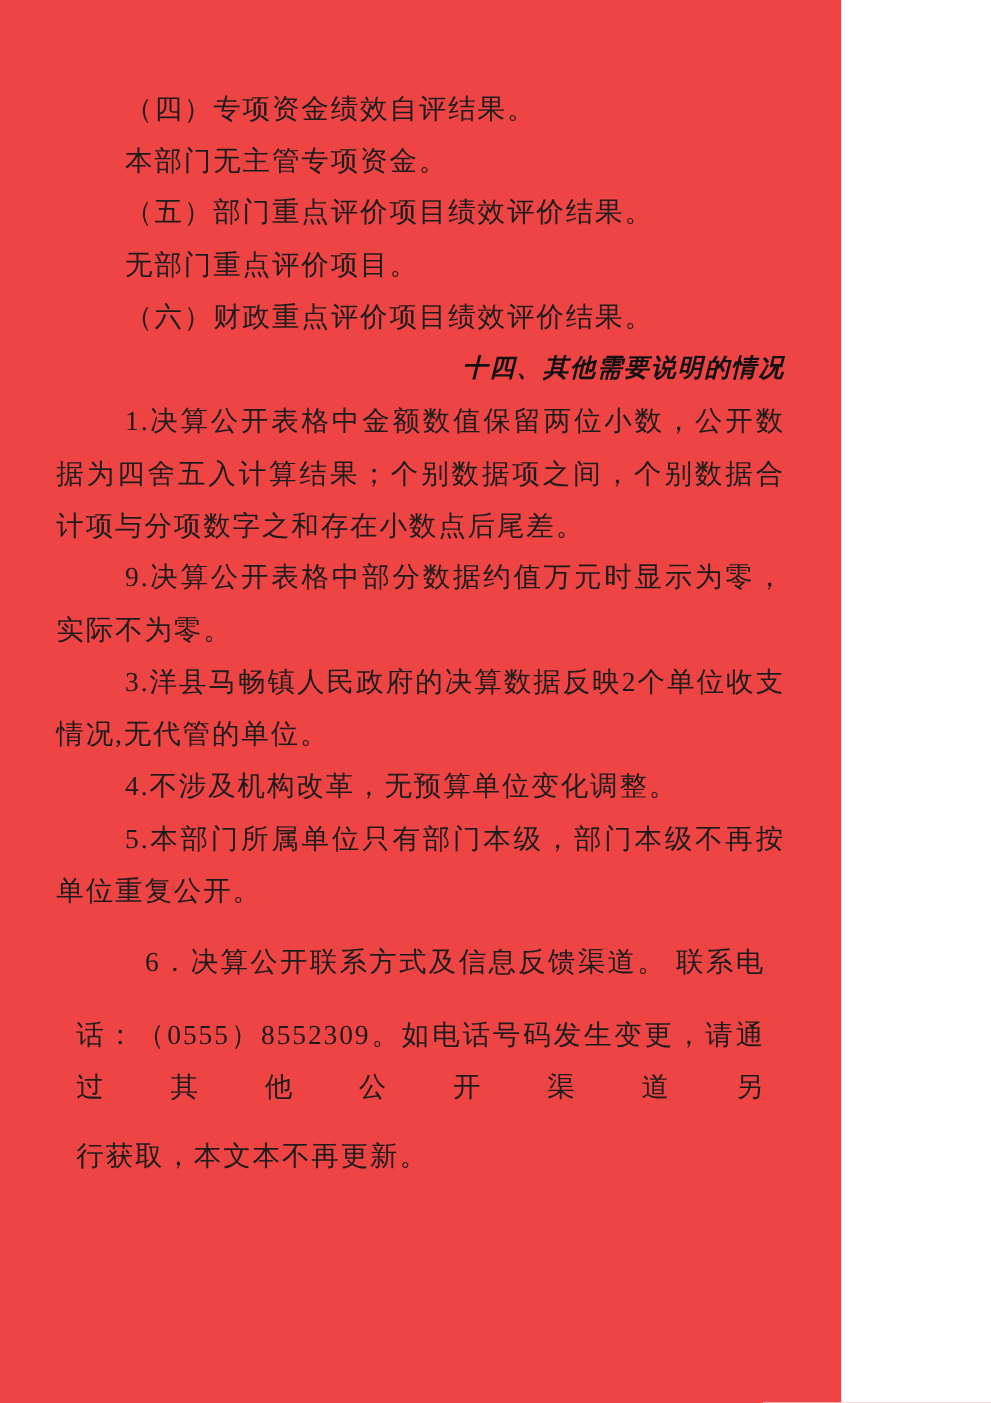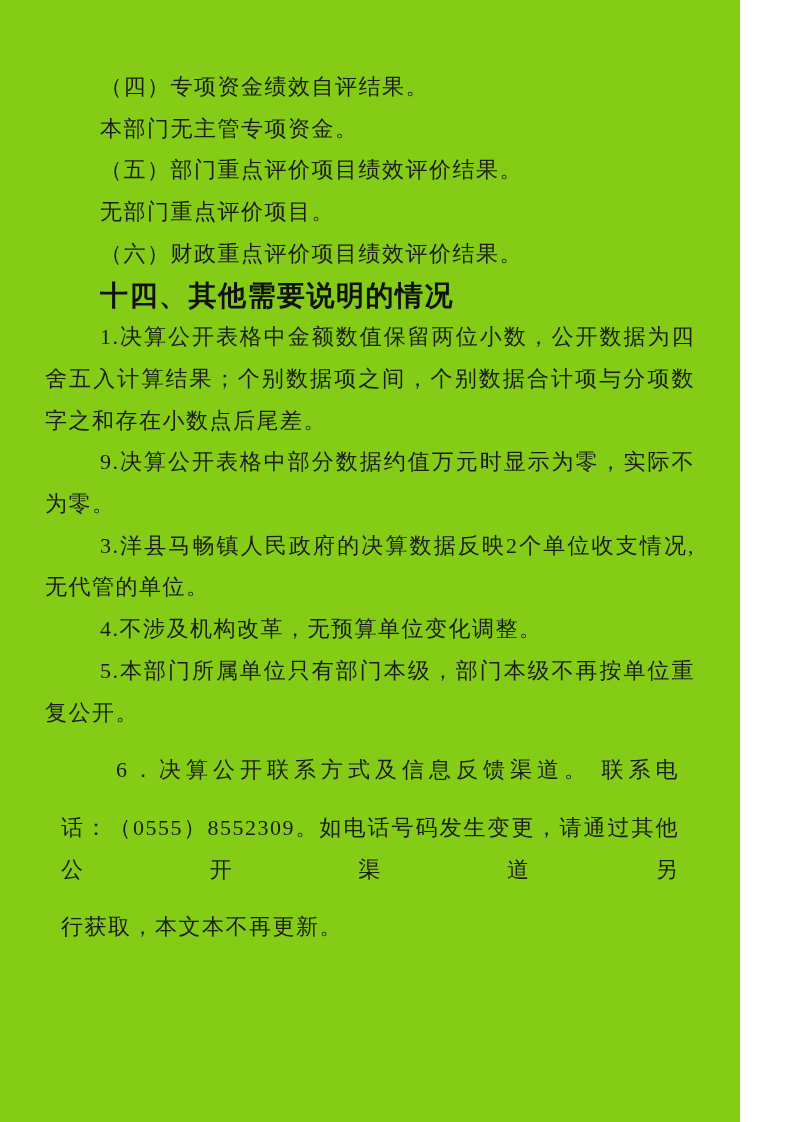--- a/index.html
+++ b/index.html
@@ -2,68 +2,70 @@
 <html lang="zh"><head>
 <meta charset="utf-8">
 <style>
   html, body {
     margin: 0;
     padding: 0;
     background: #ffffff;
   }
   .page {
     position: relative;
-    width: 740px;
+    width: 673px;
     height: 1122px;
-    background: #84cc16;
+    background: #ef4444;
     overflow: hidden;
     box-sizing: border-box;
   }
   .content {
     box-sizing: border-box;
     padding: 66px 45px 0 45px;
     color: #1c1c1c;
     font-family: "Liberation Serif", "DejaVu Serif", serif;
   }
   .para {
     margin: 0;
     font-size: 22px;
     line-height: 41.7px;
     letter-spacing: 1.5px;
     text-indent: 55px;
     text-align: justify;
     color: #1c1c1c;
   }
   .heading {
     margin: 0;
-    font-size: 28px;
+    font-size: 20px;
     line-height: 41.7px;
     letter-spacing: 1.5px;
     text-indent: 55px;
     font-weight: 700;
     color: #111111;
     font-family: "Liberation Sans", "DejaVu Sans", sans-serif;
-    text-align: left;
+    text-align: right;
+    font-style: italic;
   }
   
   .jline {
     display: block;
     margin: 16px;
     font-size: 22px;
     line-height: 41.7px;
     letter-spacing: 1.5px;
     text-align: justify;
     text-align-last: justify;
     color: #1c1c1c;
   }
   .jline.indent { text-indent: 55px; }
   .jline.last {
     text-align: left;
     text-align-last: left;
     text-indent: 0;
+    font-family: Liberation Mono, monospace;
   }
 </style>
 </head>
 <body>
 
 <div class="page">
   <main class="content" id="doc">
       <p class="para">（四）专项资金绩效自评结果。</p>
       <p class="para">本部门无主管专项资金。</p>
       <p class="para">（五）部门重点评价项目绩效评价结果。</p>

